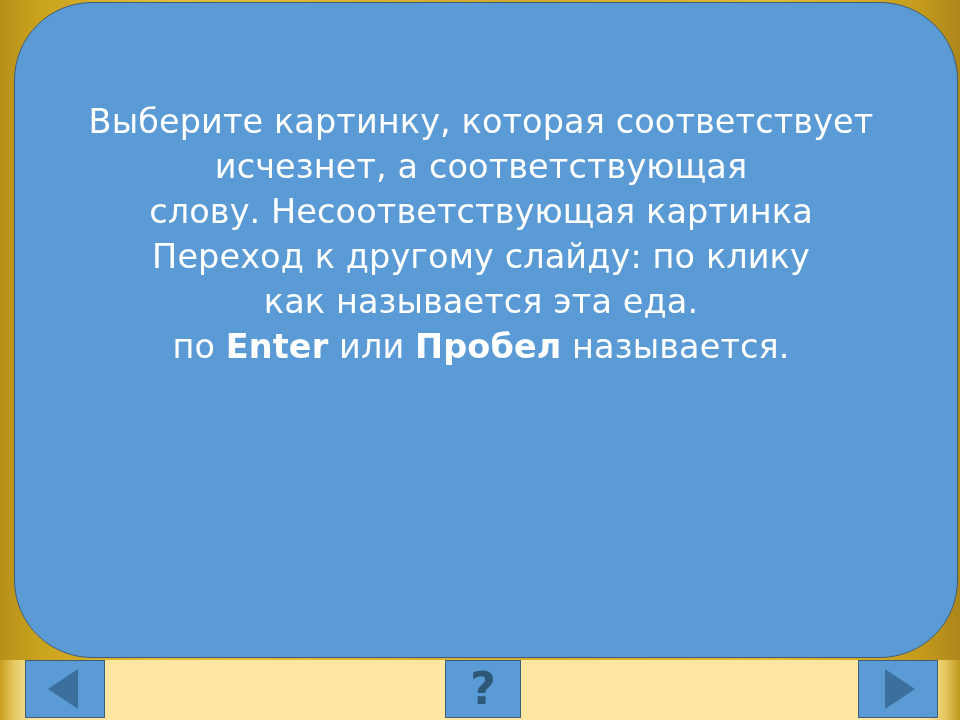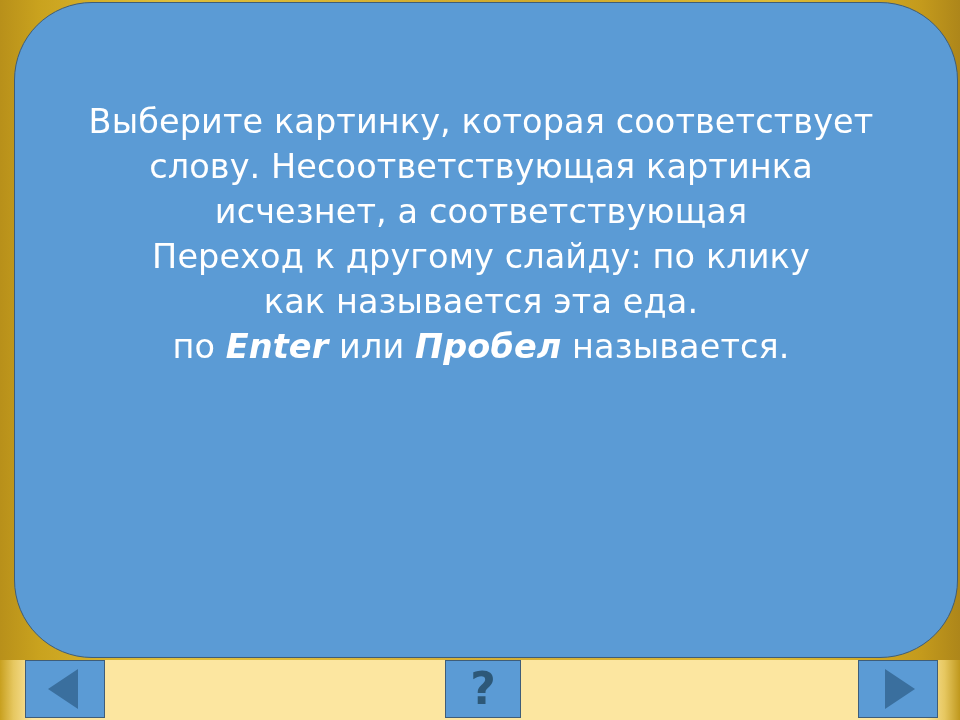--- a/index.html
+++ b/index.html
@@ -79,21 +79,20 @@
     font-size: 33.5px;
     line-height: 45px;
     letter-spacing: 0.1px;
     white-space: nowrap;
   }
   .text-block .line {
     display: block;
   }
   .text-block b {
     font-weight: 700;
-    font-style: italic;
   }
 
   
   .nav-btn {
     position: absolute;
     top: 660px;
     box-sizing: border-box;
     background: #5b9bd5;
     border: 1px solid #3f5d78;
     display: flex;
@@ -127,22 +126,22 @@
 <body>
 
 <div id="stage">
 
   <div class="bottom-band"></div>
 
   <div class="panel">
 
     <div class="text-block">
       <span class="line">Выберите картинку, которая соответствует</span>
+      <span class="line">исчезнет, а соответствующая</span>
       <span class="line">слову. Несоответствующая картинка</span>
-      <span class="line">исчезнет, а соответствующая</span>
       <span class="line">Переход к другому слайду: по клику</span>
       <span class="line">как называется эта еда.</span>
       <span class="line"><span>по </span><b>Enter</b><span> или </span><b>Пробел</b><span> называется.</span></span>
     </div>
 
   </div>
 
   <div class="nav-btn back">
     <span class="glyph-tri left"></span>
   </div>

